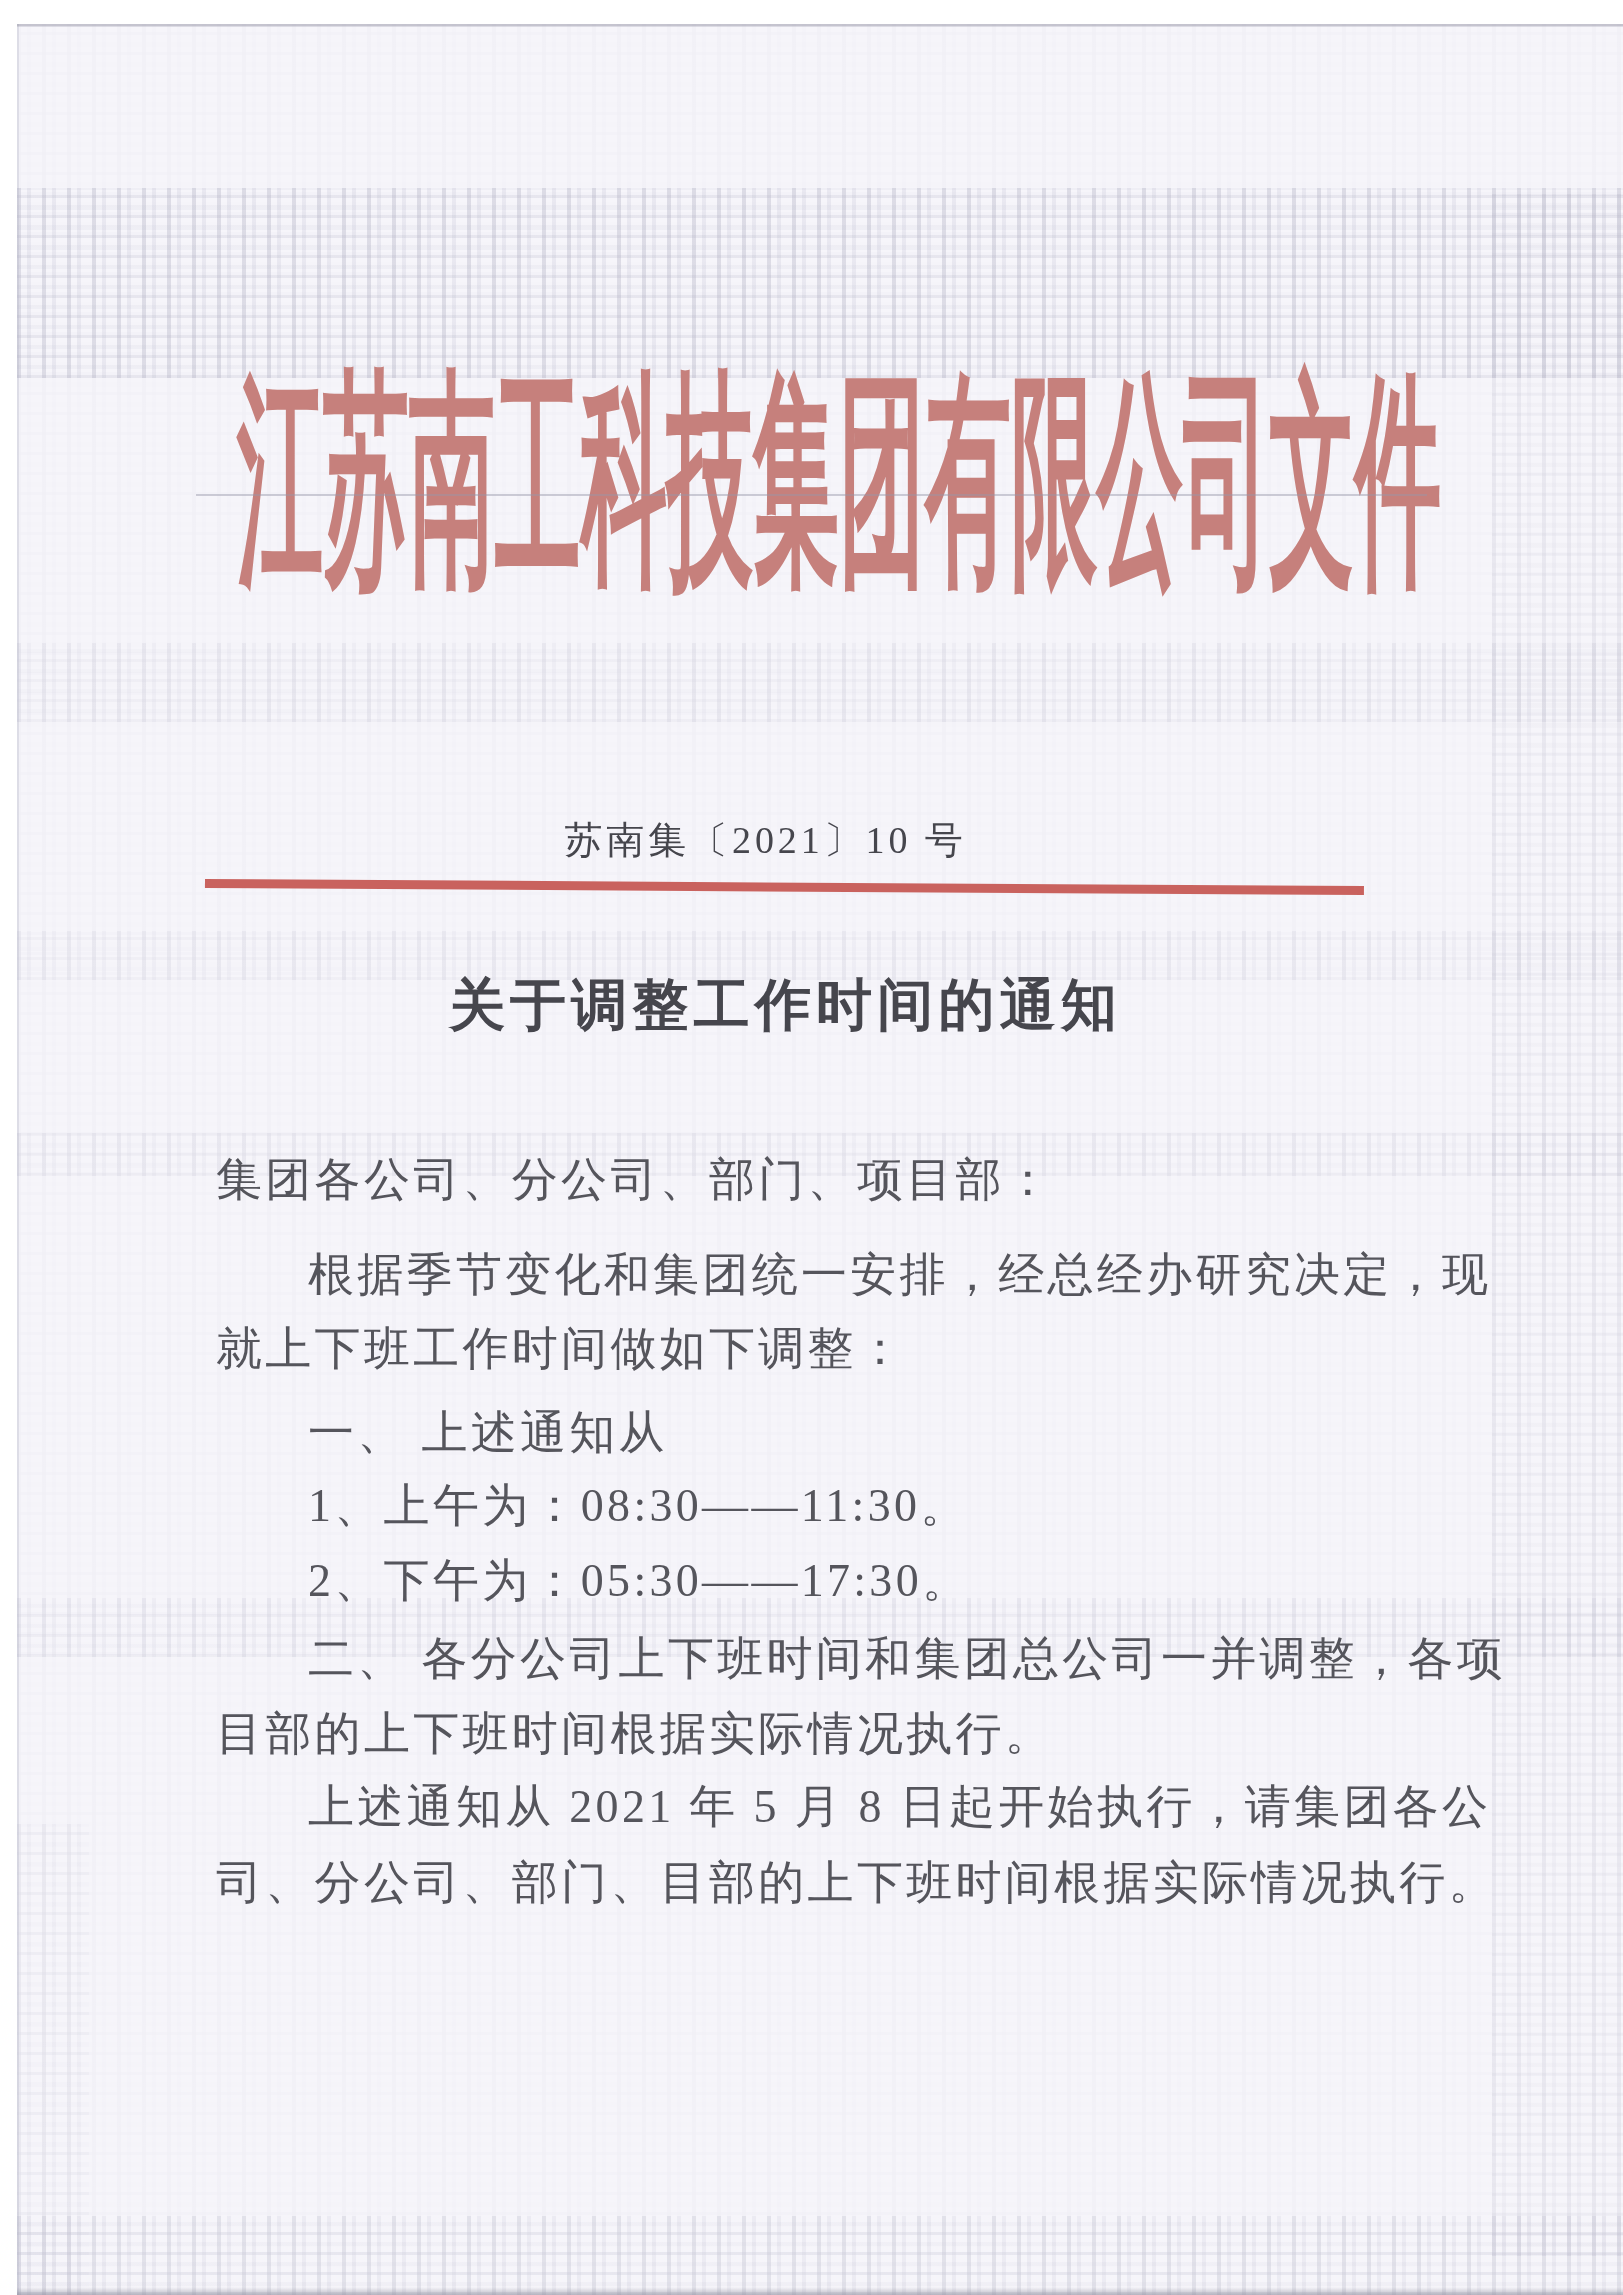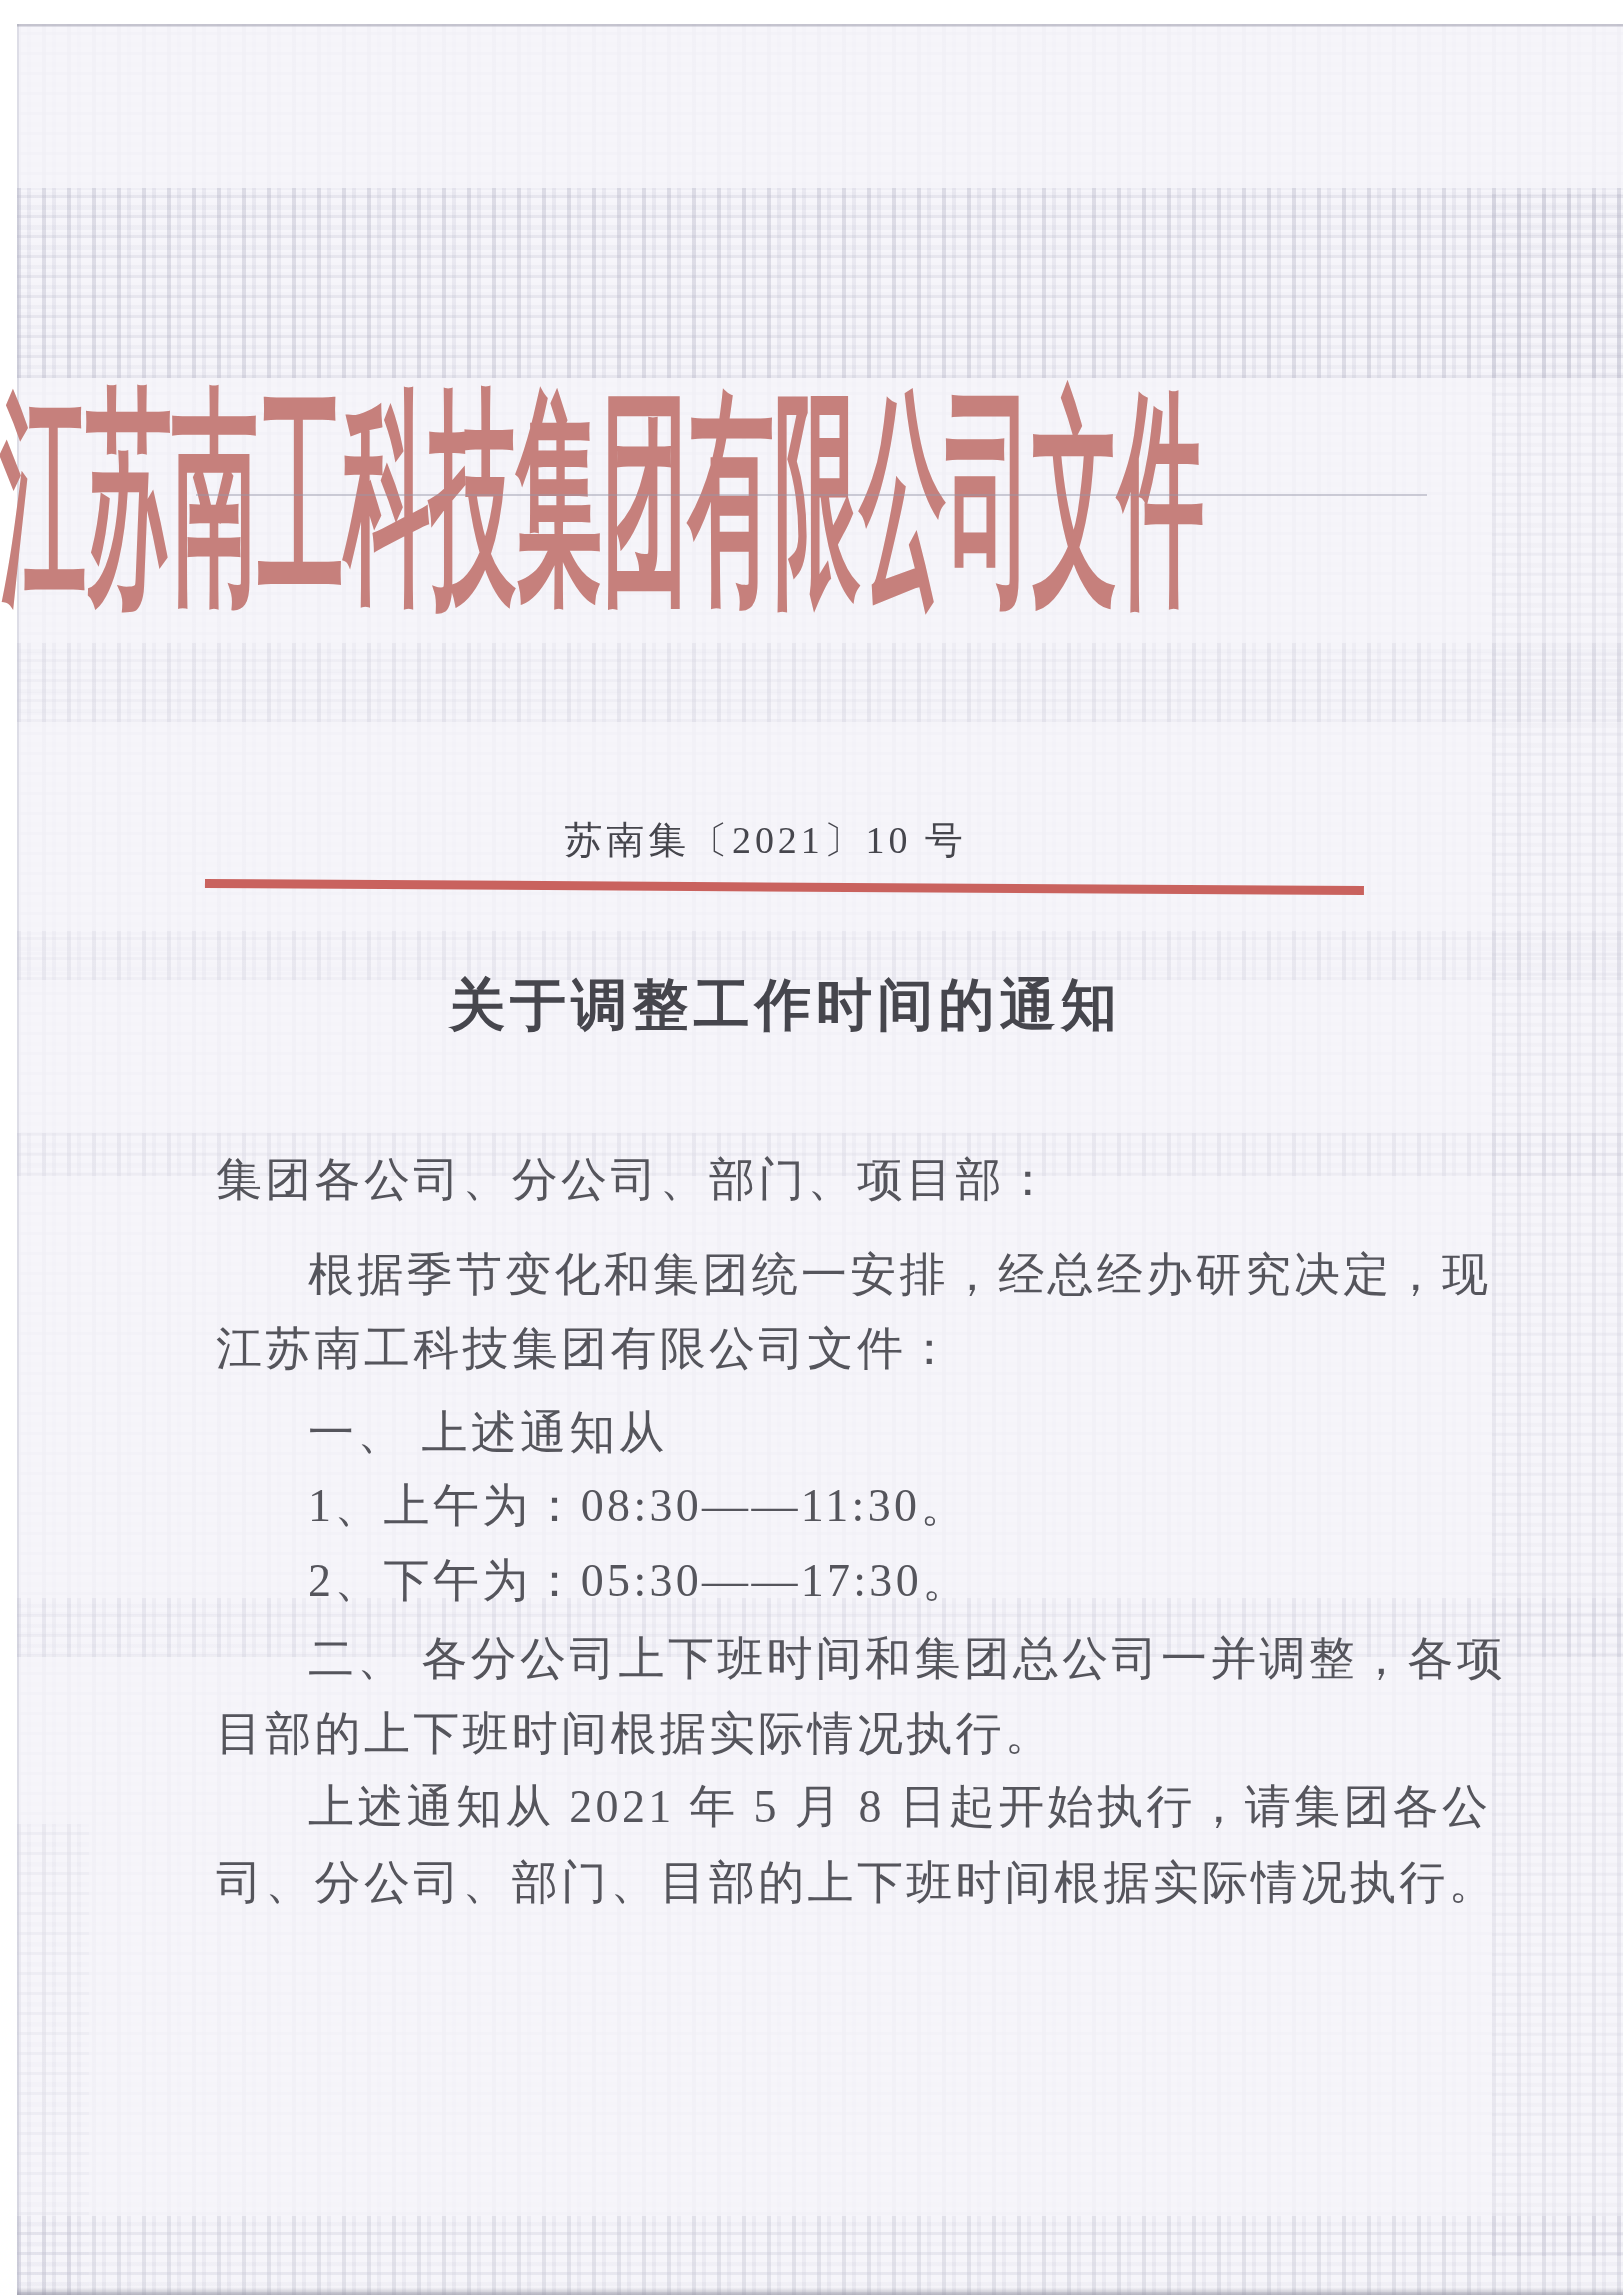--- a/index.html
+++ b/index.html
@@ -23,22 +23,22 @@
     background-image:
       repeating-linear-gradient(90deg, rgba(168,168,188,0.30) 0 3.9px, rgba(0,0,0,0) 3.9px 9.8px, rgba(178,178,198,0.18) 9.8px 13.7px, rgba(0,0,0,0) 13.7px 25px),
       repeating-linear-gradient(0deg, rgba(172,172,192,0.22) 0 3.3px, rgba(0,0,0,0) 3.3px 8.5px, rgba(185,185,205,0.12) 8.5px 13px, rgba(0,0,0,0) 13px 20px);
   }
   .bottom-edge{
     position:absolute;left:0;right:0;bottom:0;height:7.9px;
     background:linear-gradient(to bottom, rgba(0,0,0,0), rgba(118,118,134,0.45));
   }
   
   .letterhead{
-    position:absolute;top:385px;left:0;width:1441px;
-    text-align:left;white-space:nowrap;
+    position:absolute;top:367px;left:0;width:1441px;
+    text-align:right;white-space:nowrap;
   }
   .letterhead .stretch{
     display:inline-block;
     font-size:86px;line-height:86px;font-weight:bold;
     letter-spacing:0;
     color:var(--letterhead-red,#c6807c);
     transform:scaleY(2.68);
     transform-origin:50% 0;
   }
   
@@ -102,21 +102,21 @@
 <div class="streak"></div>
 
 <div class="doc-number">苏南集〔2021〕10 号</div>
 
 <div class="red-rule"></div>
 
 <div class="doc-title">关于调整工作时间的通知</div>
 
 <div class="body-line" style="top:1156px">集团各公司、分公司、部门、项目部：</div>
 <div class="body-line indent" style="top:1251px">根据季节变化和集团统一安排，经总经办研究决定，现</div>
-<div class="body-line" style="top:1325px">江苏南工科技集团有限公司文件：</div>
+<div class="body-line" style="top:1325px">就上下班工作时间做如下调整：</div>
 <div class="body-line indent" style="top:1409px">一、 上述通知从</div>
 <div class="body-line indent" style="top:1482px">1、上午为：08:30——11:30。</div>
 <div class="body-line indent" style="top:1557px">2、下午为：05:30——17:30。</div>
 <div class="body-line indent" style="top:1635px">二、 各分公司上下班时间和集团总公司一并调整，各项</div>
 <div class="body-line" style="top:1710px">目部的上下班时间根据实际情况执行。</div>
 <div class="body-line indent" style="top:1783px">上述通知从 2021 年 5 月 8 日起开始执行，请集团各公</div>
 <div class="body-line" style="top:1859px">司、分公司、部门、目部的上下班时间根据实际情况执行。</div>
 
 
 </body></html>

